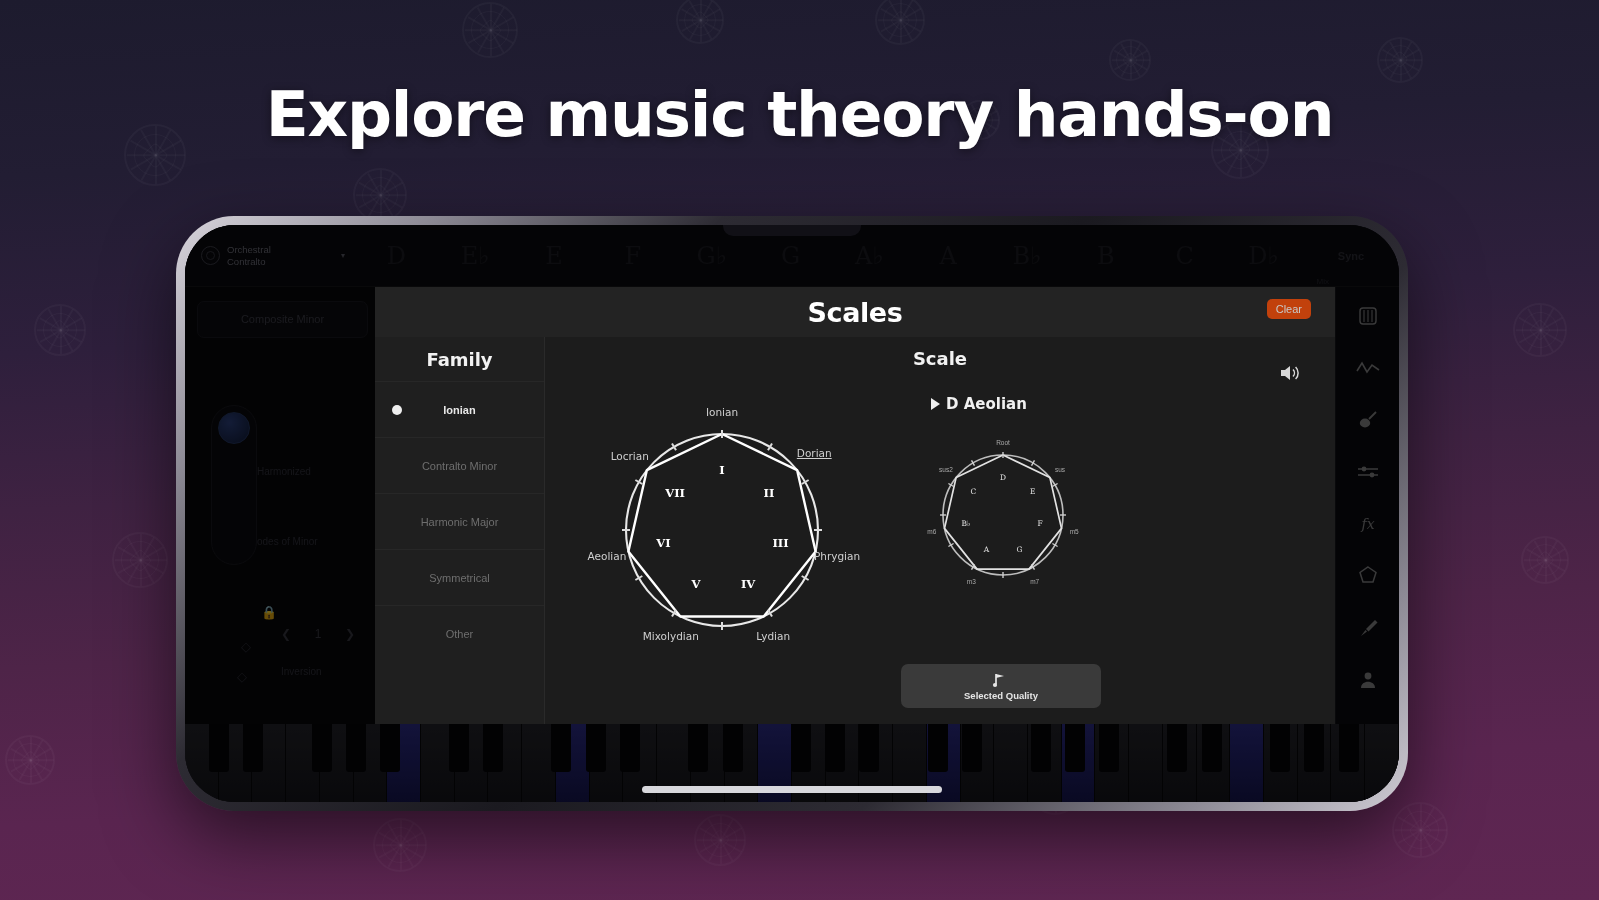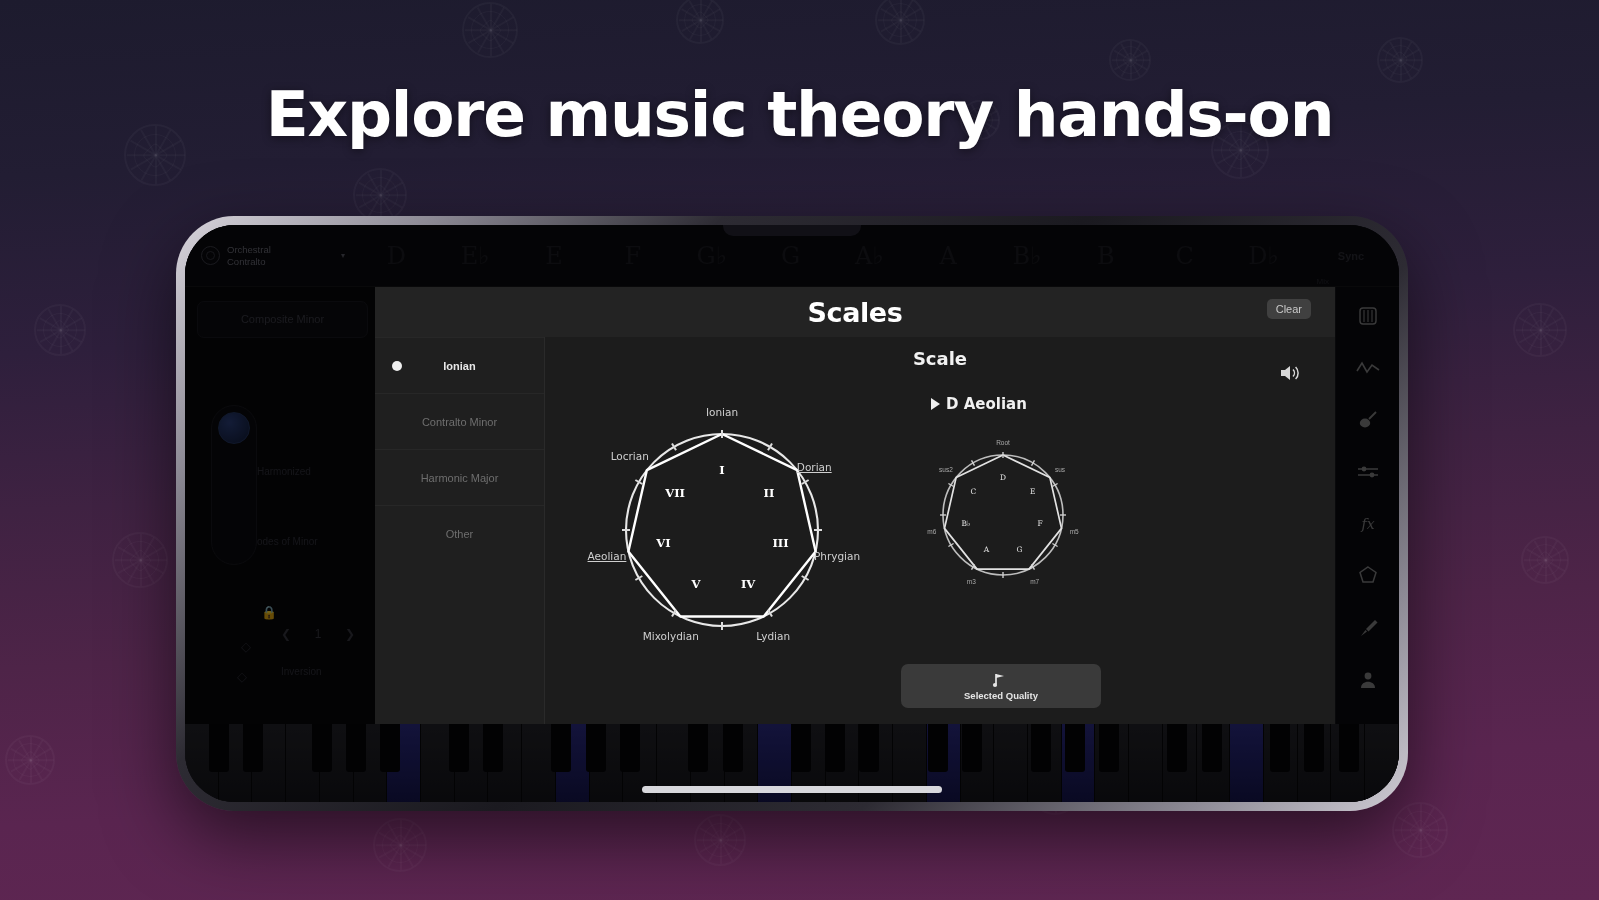--- a/index.html
+++ b/index.html
@@ -156,21 +156,21 @@
     background:#1c1c1c; z-index:30;
     display:flex; flex-direction:column;
   }
   #modal-head {
     height:50px; position:relative; display:flex; align-items:center; justify-content:center;
     background:#232323; flex:0 0 auto;
   }
   #modal-title { font-size:27px; font-weight:bold; color:#fff; letter-spacing:-.4px; font-family:"DejaVu Sans", sans-serif;}
   #clear-btn {
     position:absolute; right:24px; top:12px;
-    font-size:11px; color:#c9c9c9; padding:4px 9px; border-radius:5px; background:#404040;
+    font-size:11px; color:#c9c9c9; padding:4px 9px; border-radius:5px; background:#c2410c;
   }
   #modal-body { flex:1 1 auto; display:flex; min-height:0; }
 
   
   #family-col {
     width:170px; flex:0 0 auto; background:#1f1f1f; border-right:1px solid #2a2a2a;
     display:flex; flex-direction:column;
   }
   #family-title {
     height:44px; display:flex; align-items:center; justify-content:center;
@@ -583,30 +583,34 @@
 
     <div id="modal">
       <div id="modal-head">
         <div id="modal-title">Scales</div>
         <div id="clear-btn">Clear</div>
       </div>
 
       <div id="modal-body">
 
         <div id="family-col">
+          <div id="family-title">Family</div>
           <div id="family-list">
               <div class="fam-row sel">
                 <span class="fam-dot"></span>
                 <span>Ionian</span>
               </div>
               <div class="fam-row">
                 <span>Contralto Minor</span>
               </div>
               <div class="fam-row">
                 <span>Harmonic Major</span>
+              </div>
+              <div class="fam-row">
+                <span>Symmetrical</span>
               </div>
               <div class="fam-row">
                 <span>Other</span>
               </div>
             </div>
         </div>
 
         <div id="scale-col">
           <div id="scale-title">Scale</div>
 
@@ -632,25 +636,25 @@
                   <line x1="125.0" y1="217.0" x2="125.0" y2="225.0" stroke="#dcdcdc" stroke-width="2"></line>
                   <line x1="79.0" y1="204.7" x2="75.0" y2="211.6" stroke="#dcdcdc" stroke-width="2"></line>
                   <line x1="45.3" y1="171.0" x2="38.4" y2="175.0" stroke="#dcdcdc" stroke-width="2"></line>
                   <line x1="33.0" y1="125.0" x2="25.0" y2="125.0" stroke="#dcdcdc" stroke-width="2"></line>
                   <line x1="45.3" y1="79.0" x2="38.4" y2="75.0" stroke="#dcdcdc" stroke-width="2"></line>
                   <line x1="79.0" y1="45.3" x2="75.0" y2="38.4" stroke="#dcdcdc" stroke-width="2"></line>
                 </g>
             </svg>
             <div id="wheel-main-labels">
                 <div class="w-label" style="left: 125px; top: 7px;">Ionian</div>
-                <div class="w-label" style="left: 217.256px; top: 62px; text-decoration: underline;">Dorian</div>
+                <div class="w-label" style="left: 217.256px; top: 48px; text-decoration: underline;">Dorian</div>
                 <div class="w-label" style="left: 240.041px; top: 151.257px;">Phrygian</div>
                 <div class="w-label" style="left: 176.198px; top: 231.314px;">Lydian</div>
                 <div class="w-label" style="left: 73.8017px; top: 231.314px;">Mixolydian</div>
-                <div class="w-label" style="left: 9.95851px; top: 151.257px; text-decoration: underline;">Aeolian</div>
+                <div class="w-label" style="left: 9.95851px; top: 151.257px;">Aeolian</div>
                 <div class="w-label" style="left: 32.7439px; top: 51.4282px;">Locrian</div>
               </div>
             <div id="wheel-main-romans">
                 <div class="w-roman" style="left: 125px; top: 65px;">I</div>
                 <div class="w-roman" style="left: 171.91px; top: 87.5906px;">II</div>
                 <div class="w-roman" style="left: 183.496px; top: 138.351px;">III</div>
                 <div class="w-roman" style="left: 151.033px; top: 179.058px;">IV</div>
                 <div class="w-roman" style="left: 98.967px; top: 179.058px;">V</div>
                 <div class="w-roman" style="left: 66.5043px; top: 138.351px;">VI</div>
                 <div class="w-roman" style="left: 78.0901px; top: 87.5906px;">VII</div>

